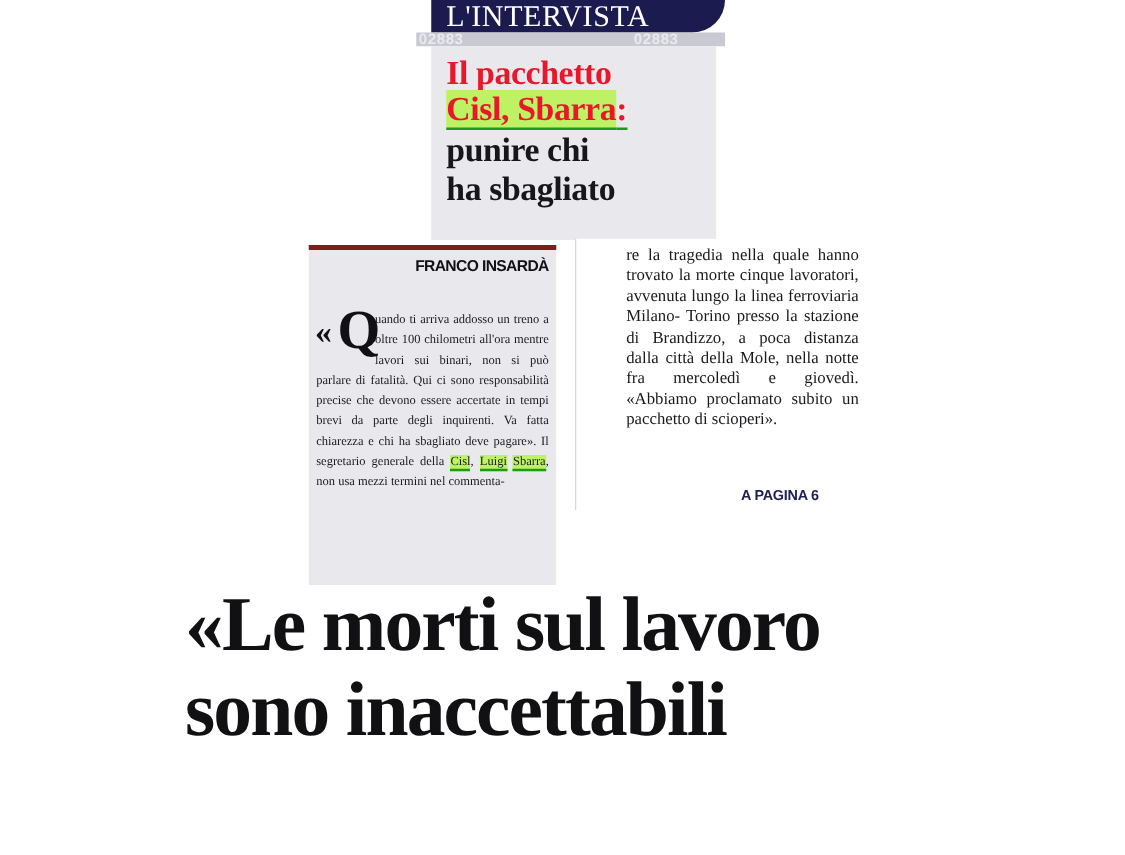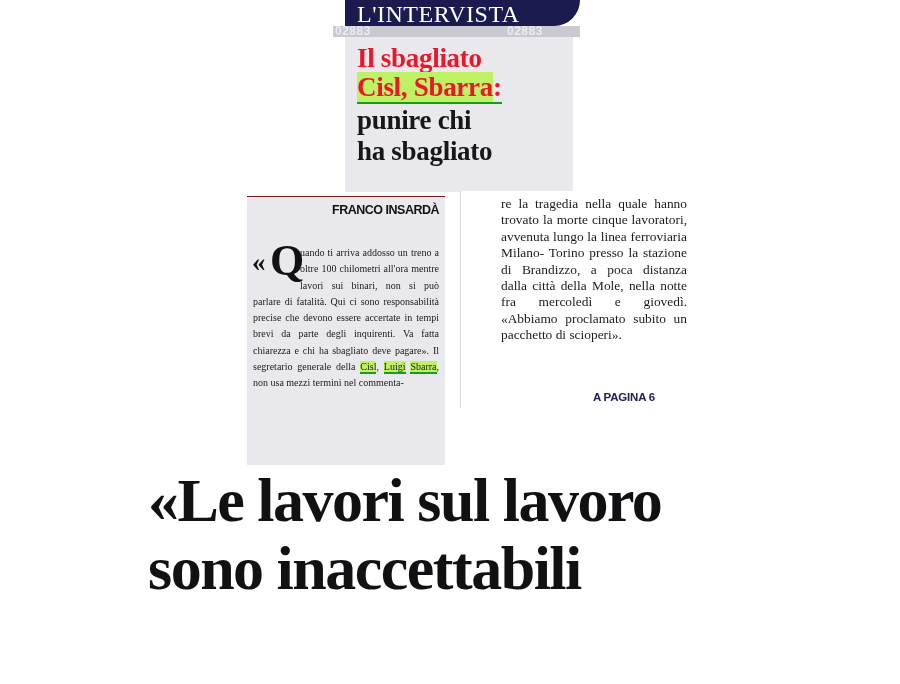--- a/index.html
+++ b/index.html
@@ -92,21 +92,21 @@
   .ul-red { border-bottom: 2px solid #1a9c1a; }
 
   
   #col-left {
     position: absolute;
     left: 247px;
     top: 196px;
     width: 198px;
     height: 268px;
     background: #e9e9ed;
-    border-top: 1px solid #7f1d1d;
+    border-top: 4px solid #7f1d1d;
   }
   #byline {
     position: absolute;
     right: 6px;
     top: 6px;
     font-family: "Liberation Sans", sans-serif;
     font-weight: 700;
     font-size: 12.5px;
     letter-spacing: -0.5px;
     color: #111114;
@@ -216,21 +216,21 @@
 <div id="banner">
   <span id="banner-label">L'INTERVISTA</span>
 </div>
 
 <div id="wm-strip">
   <span class="wm-num a">02883</span>
   <span class="wm-num b">02883</span>
 </div>
 
 <div id="kicker-panel">
-  <div class="kicker-line" id="kicker-l1">Il sbagliato</div>
+  <div class="kicker-line" id="kicker-l1">Il pacchetto</div>
   <div class="kicker-line" id="kicker-l2"><span class="hl-green">Cisl, Sbarra</span><span class="ul-red">:</span></div>
   <div class="kicker-line" id="kicker-l3">punire chi</div>
   <div class="kicker-line" id="kicker-l4">ha sbagliato</div>
 </div>
 
 <div id="col-left">
   <div id="byline">FRANCO INSARDÀ</div>
   <div id="dropcap-quote">«</div>
   <div id="dropcap">Q</div>
   <div id="left-body">
@@ -238,15 +238,15 @@
   </div>
 </div>
 
 <div id="right-shade"></div>
 <div id="col-right">
   <div id="right-body">re la tragedia nella quale hanno trovato la morte cinque lavoratori, avvenuta lungo la linea ferroviaria Milano- Torino presso la stazione di Brandizzo, a poca distanza dalla città della Mole, nella notte fra mercoledì e giovedì. «Abbiamo proclamato subito un pacchetto di scioperi».</div>
   <div id="page-ref">A PAGINA 6</div>
 </div>
 
 <div id="main-headline">
-  <div class="mh-line" id="mh-l1">«Le lavori sul lavoro</div>
+  <div class="mh-line" id="mh-l1">«Le morti sul lavoro</div>
   <div class="mh-line" id="mh-l2">sono inaccettabili</div>
 </div>
 
 </body></html>

